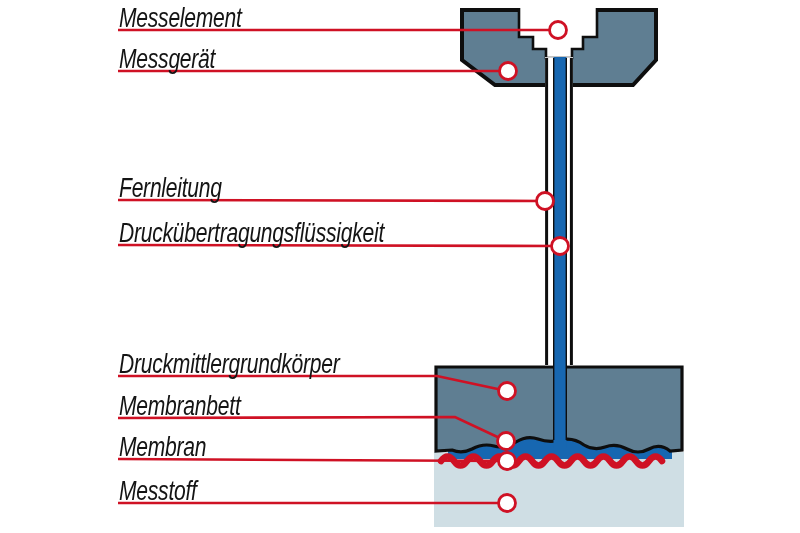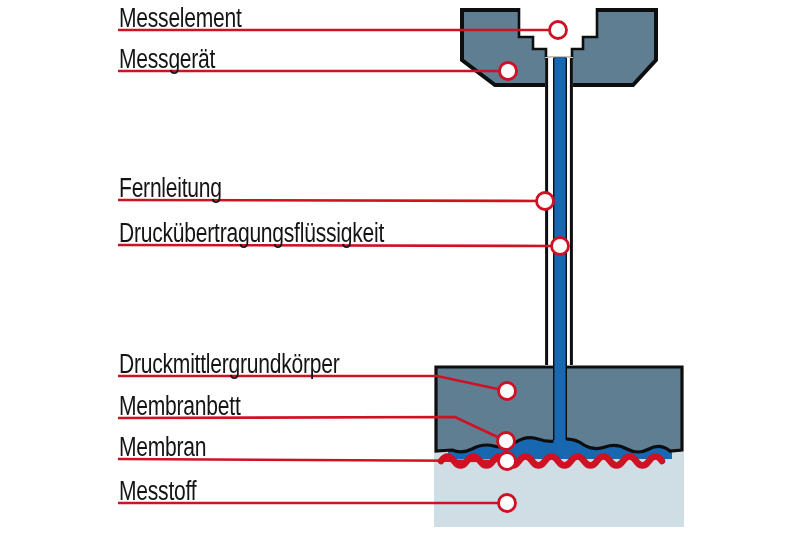--- a/index.html
+++ b/index.html
@@ -12,21 +12,21 @@
     --label-text:#141414;
     --background:#ffffff;
   }
   html,body{margin:0;padding:0;}
   body{
     width:800px;height:533px;
     background:var(--background);
     font-family:"Liberation Sans", sans-serif;
     overflow:hidden;
   }
-  .stage{position:relative;width:800px;height:533px;background:var(--background);}
+  .stage{position:relative;width:800px;height:533px;background:var(--background);font-style:italic;}
   .stage svg{position:absolute;left:0;top:0;}
   .lbl{
     position:absolute;
     left:119px;
     height:27px;
     line-height:27px;
     font-size:27px;
     color:var(--label-text);
     white-space:nowrap;
     transform:scaleX(0.78);

